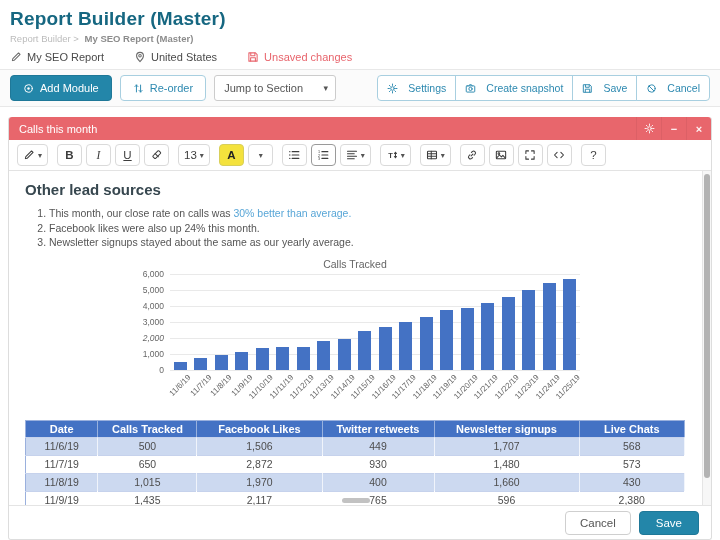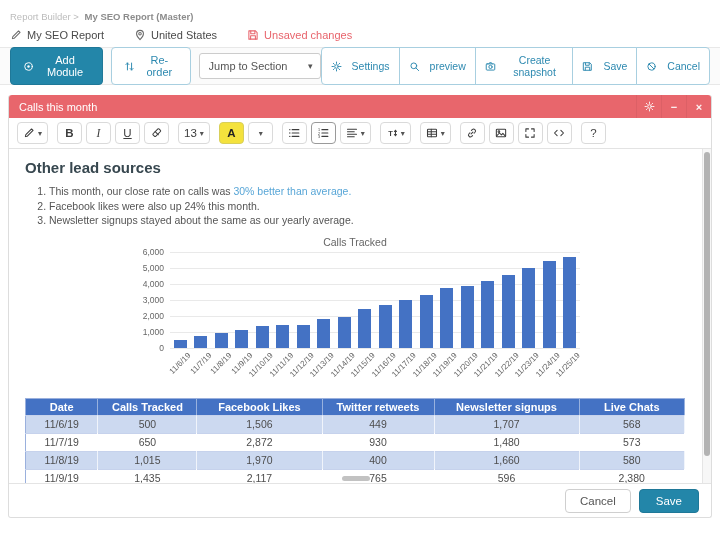--- a/index.html
+++ b/index.html
@@ -105,20 +105,21 @@
   
   .mod-foot { display:flex; align-items:center; justify-content:flex-end; gap:8px; height:34px;
     border-top:1px solid #e4e4e4; background:#fff; padding-right:12px; border-radius:0 0 3px 3px; }
   .btn-cancel { border:1px solid #cfcfcf; color:#555; font-size:11.5px; padding:5px 14px; }
   .btn-save { background:#2386a9; border:1px solid #1f7898; color:#fff; font-size:11.5px; padding:5px 16px; }
 </style>
 </head>
 <body>
 
 <div class="pagehead">
+  <h1>Report Builder (Master)</h1>
   <div class="crumbs">
     <span>Report Builder &gt;</span>
     <span class="cur">My SEO Report (Master)</span>
   </div>
 </div>
 
 <div class="meta" id="meta-row">
     <span class="meta-item">
       <span class="mic" style="display: inline-flex; width: 12px; height: 12px;">
         <svg viewBox="0 0 16 16" fill="none" stroke="currentColor" stroke-width="1.4" stroke-linecap="round" stroke-linejoin="round">
@@ -178,29 +179,20 @@
           <svg viewBox="0 0 16 16" fill="none" stroke="currentColor" stroke-width="1.4" stroke-linecap="round" stroke-linejoin="round">
             <circle cx="8" cy="8" r="2.6"></circle>
             <path d="M8 1.5v2M8 12.5v2M1.5 8h2M12.5 8h2M3.4 3.4l1.4 1.4M11.2 11.2l1.4 1.4M12.6 3.4l-1.4 1.4M4.8 11.2l-1.4 1.4"></path>
           </svg>
         </span>
         <span>Settings</span>
       </button>
       <button class="gbtn">
         <span style="display: inline-flex; width: 11px; height: 11px;">
           <svg viewBox="0 0 16 16" fill="none" stroke="currentColor" stroke-width="1.4" stroke-linecap="round" stroke-linejoin="round">
-            <circle cx="7" cy="7" r="4.2"></circle>
-            <path d="M10.2 10.2L14 14"></path>
-          </svg>
-        </span>
-        <span>preview</span>
-      </button>
-      <button class="gbtn">
-        <span style="display: inline-flex; width: 11px; height: 11px;">
-          <svg viewBox="0 0 16 16" fill="none" stroke="currentColor" stroke-width="1.4" stroke-linecap="round" stroke-linejoin="round">
             <rect x="1.8" y="4.2" width="12.4" height="9" rx="1.2"></rect>
             <circle cx="8" cy="8.6" r="2.4"></circle>
             <path d="M5.6 4.2l1-1.7h2.8l1 1.7"></path>
           </svg>
         </span>
         <span>Create snapshot</span>
       </button>
       <button class="gbtn">
         <span style="display: inline-flex; width: 11px; height: 11px;">
           <svg viewBox="0 0 16 16" fill="none" stroke="currentColor" stroke-width="1.4" stroke-linecap="round" stroke-linejoin="round">
@@ -377,21 +369,21 @@
         </ol>
 
       <div class="chartwrap">
         <div class="ctitle">Calls Tracked</div>
         <div class="crow">
           <div class="yaxis" id="yaxis">
               <span style="top: 0px;">6,000</span>
               <span style="top: 16px;">5,000</span>
               <span style="top: 32px;">4,000</span>
               <span style="top: 48px;">3,000</span>
-              <span style="top: 64px;">2,000</span>
+              <span style="top: 64px; font-style: italic;">2,000</span>
               <span style="top: 80px;">1,000</span>
               <span style="top: 96px;">0</span>
             </div>
           <div class="plot">
             <div id="grid">
                 <div class="gline" style="top: 96px;"></div>
                 <div class="gline" style="top: 80px;"></div>
                 <div class="gline" style="top: 64px;"></div>
                 <div class="gline" style="top: 48px;"></div>
                 <div class="gline" style="top: 32px;"></div>
@@ -553,21 +545,21 @@
               <td>930</td>
               <td>1,480</td>
               <td>573</td>
             </tr>
             <tr class="alt">
               <td>11/8/19</td>
               <td>1,015</td>
               <td>1,970</td>
               <td>400</td>
               <td>1,660</td>
-              <td>580</td>
+              <td>430</td>
             </tr>
             <tr>
               <td>11/9/19</td>
               <td>1,435</td>
               <td>2,117</td>
               <td>765</td>
               <td>596</td>
               <td>2,380</td>
             </tr>
           </tbody>

